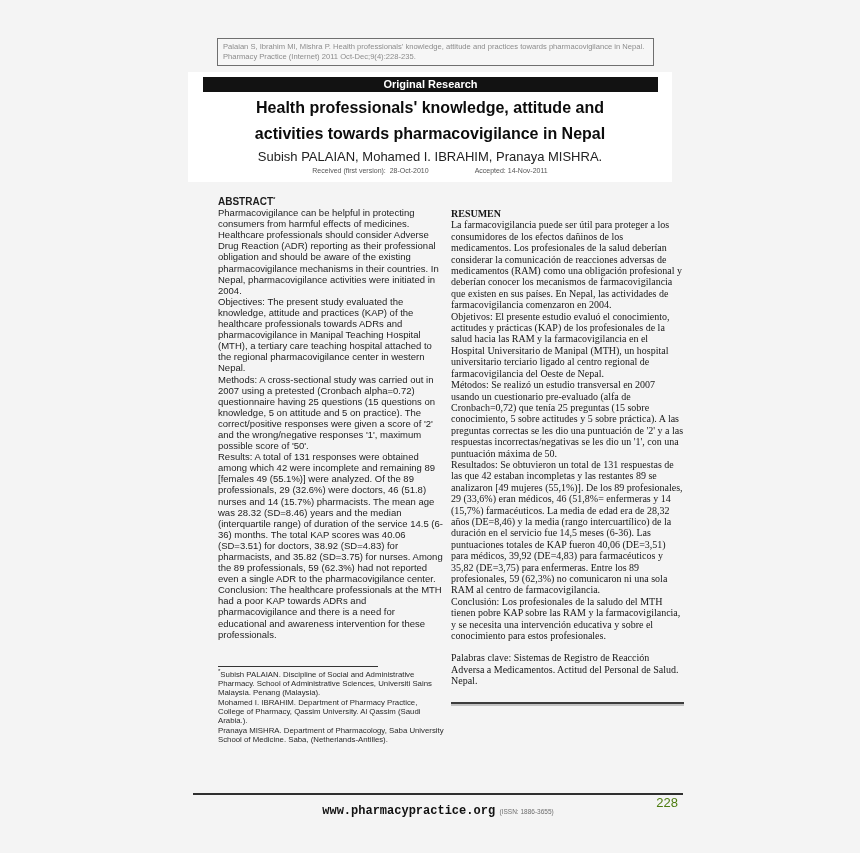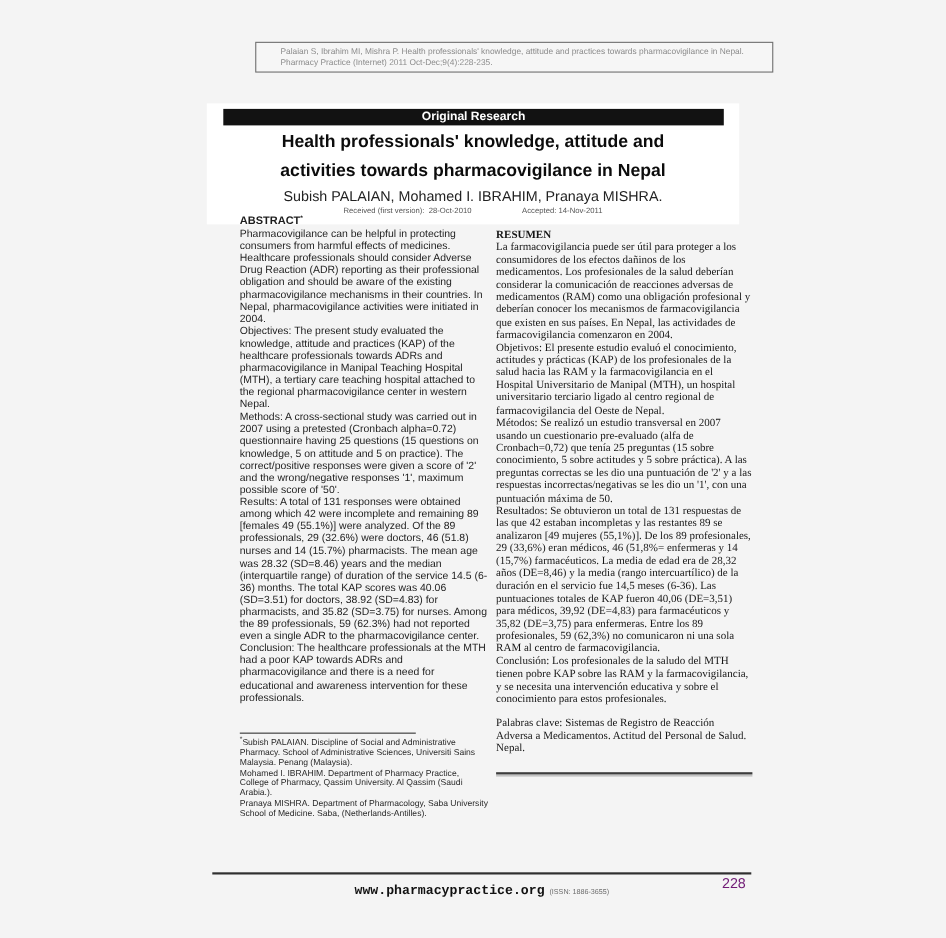--- a/index.html
+++ b/index.html
@@ -3,27 +3,27 @@
 <meta charset="utf-8">
 <style>
   html,body { margin:0; padding:0; }
   body { background:#e9e9e9; font-family:"Liberation Sans", sans-serif; }
   .page {
     position:relative; width:860px; height:853px; margin:0 auto;
     background:#f4f4f4; overflow:hidden; color:#1d1d1d;
   }
   
   .citation-box {
-    position:absolute; left:232px; top:38px; width:425px;
+    position:absolute; left:217px; top:38px; width:425px;
     border:1px solid #6f6f6f; background:#f6f6f6;
-    padding:3px 22px; font-size:7.6px; line-height:10px; color:#8c8c8c;
+    padding:3px 5px; font-size:7.6px; line-height:10px; color:#8c8c8c;
   }
   
   .header-band {
-    position:absolute; left:188px; top:94px; width:484px; height:110px;
+    position:absolute; left:188px; top:72px; width:484px; height:110px;
     background:#ffffff;
   }
   .banner {
     margin:5px 14px 0 15px; background:#121212; color:#ffffff;
     text-align:center; font-weight:bold; font-size:11px; line-height:15px;
   }
   .paper-title {
     margin-top:3px; text-align:center; font-weight:bold;
     font-size:16px; line-height:26px; color:#0c0c0c; white-space:nowrap;
   }
@@ -68,21 +68,21 @@
     border-top:2px solid #2f2f2f;
   }
   .footer-text {
     position:absolute; left:193px; top:800px; width:490px; text-align:center;
     color:#111;
   }
   .footer-url { font-weight:bold; font-size:12px;font-family:Liberation Mono, monospace; }
   .footer-issn { font-size:6.5px; color:#6e6e6e; }
   .page-num {
     position:absolute; left:600px; top:795px; width:78px;
-    text-align:right; font-size:13px; color:#701a75;
+    text-align:right; font-size:13px; color:#4d7c0f;
   }
   sup { font-size:6px; vertical-align:super; line-height:0; }
   b.lead { font-weight:normal; }
 </style>
 </head>
 <body>
 
 <div class="page">
 
   <div class="citation-box">

